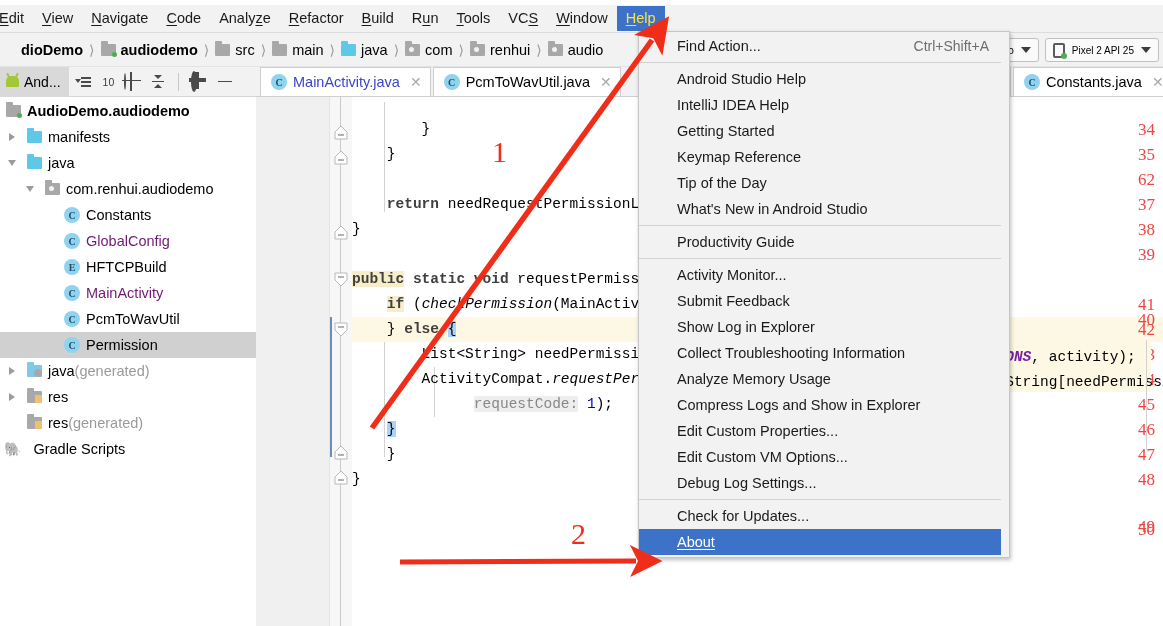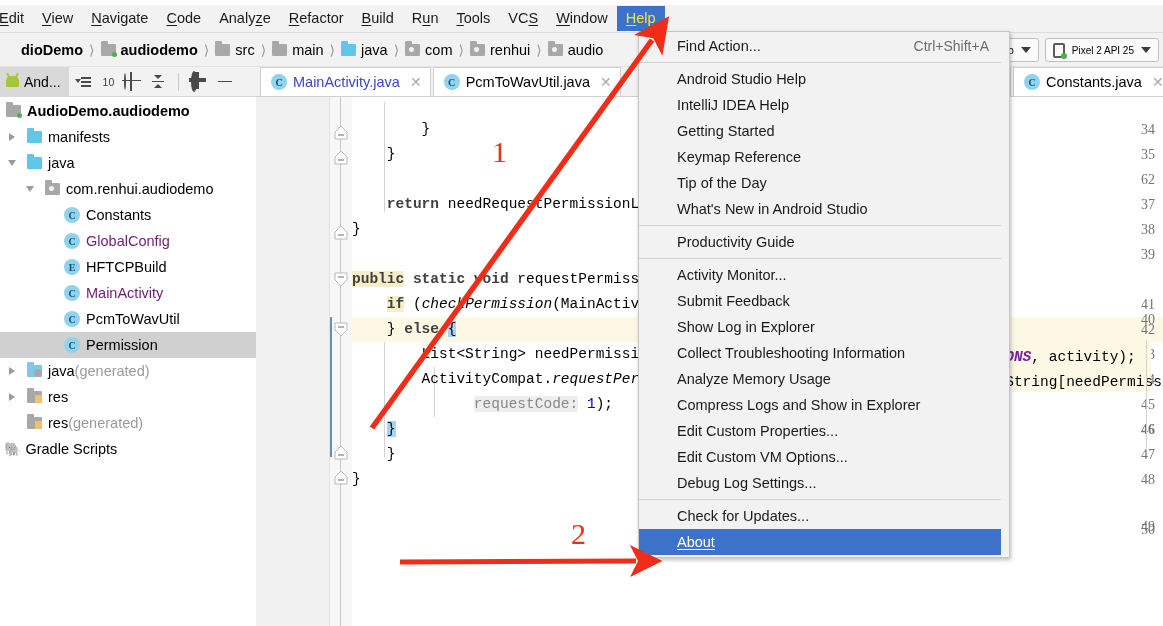--- a/index.html
+++ b/index.html
@@ -161,22 +161,22 @@
   .tab .tname.blue{ color:#3a46c8; }
   .xclose{ color:#a9a9a9; font-size:14px; margin-left:4px; }
 
   .codearea{ position:absolute; left:0; top:30px; right:0; bottom:0; background:#ffffff; overflow:hidden;}
   .gutter{
     position:absolute;left:0;top:0;width:74px;bottom:0;background:#f0f0f0;border-right:1px solid #e4e4e4;
   }
   .foldcol{ position:absolute; left:74px; top:0; width:22px; bottom:0; background:#f7f7f7; }
   .foldline{ position:absolute; left:10px; top:0; bottom:0; width:1px; background:#c9c9c9; }
   .lnum{
-    position:absolute; right:8px; font-family:"Liberation Serif", serif; font-size:14px;
-    color:#737373; height:25px; line-height:25px;
+    position:absolute; right:8px; font-family:"Liberation Serif", serif; font-size:17px;
+    color:#ef4444; height:25px; line-height:25px;
   }
   .codeline{
     position:absolute; left:96px; height:25px; line-height:25px; white-space:pre;
     font-family:"Liberation Mono","DejaVu Sans Mono",monospace; font-size:14.5px; color:#000;
   }
   .hl-line{ position:absolute; left:0; right:0; height:25px; background:#fdf8e3; }
   .kw{ color:#404040; font-weight:bold; }
   .it{ font-style:italic; }
   .purp{ color:#7a1fa2; font-style:italic; font-weight:bold; }
   .num{ color:#0000c0; }
@@ -358,21 +358,21 @@
       <span class="tlabel">res</span>
     </div>
     <div class="trow" style="padding-left:4px;">
       <span class="arrow none"></span>
       <span class="resfolder" style="margin-left:8px;"></span>
       <span class="tlabel">res</span>
       <span class="tlabel grey" style="margin-left:0;"> (generated)</span>
     </div>
     <div class="trow" style="padding-left:4px;">
       <span class="gradleico">🐘</span>
-      <span class="tlabel" style="margin-left:4px;text-align:center;">Gradle Scripts</span>
+      <span class="tlabel" style="margin-left:12px;text-align:center;">Gradle Scripts</span>
     </div>
   </div>
 
   <div class="editor">
     <div class="tabs">
       <div class="tab" style="margin-left:4px;">
         <span class="classico">C</span>
         <span class="tname blue">MainActivity.java</span>
         <span class="xclose">✕</span>
       </div>
@@ -405,21 +405,21 @@
       <div class="lnum" style="top:70px;">62</div>
       <div class="lnum" style="top:95px;">37</div>
       <div class="lnum" style="top:120px;">38</div>
       <div class="lnum" style="top:145px;">39</div>
       <div class="lnum" style="top:166px;margin-top:44px;">40</div>
       <div class="lnum" style="top:195px;">41</div>
       <div class="lnum" style="top:220px;">42</div>
       <div class="lnum" style="top:245px;">43</div>
       <div class="lnum" style="top:270px;">44</div>
       <div class="lnum" style="top:295px;">45</div>
-      <div class="lnum" style="top:320px;font-weight:bold;">46</div>
+      <div class="lnum" style="top:320px;">46</div>
       <div class="lnum" style="top:345px;">47</div>
       <div class="lnum" style="top:370px;">48</div>
       <div class="lnum" style="top:417px;">49</div>
       <div class="lnum" style="top:420px;">50</div>
 
       <svg class="anno" style="position:absolute;left:0;top:0;width:100%;height:100%;pointer-events:none;z-index:3;">
         <g stroke="#b8b8b8" fill="#ffffff" stroke-width="1">
           <path d="M79,35 L85,29 L91,35 L91,42 L79,42 Z"></path>
           <path d="M79,60 L85,54 L91,60 L91,67 L79,67 Z"></path>
           <path d="M79,135 L85,129 L91,135 L91,142 L79,142 Z"></path>

